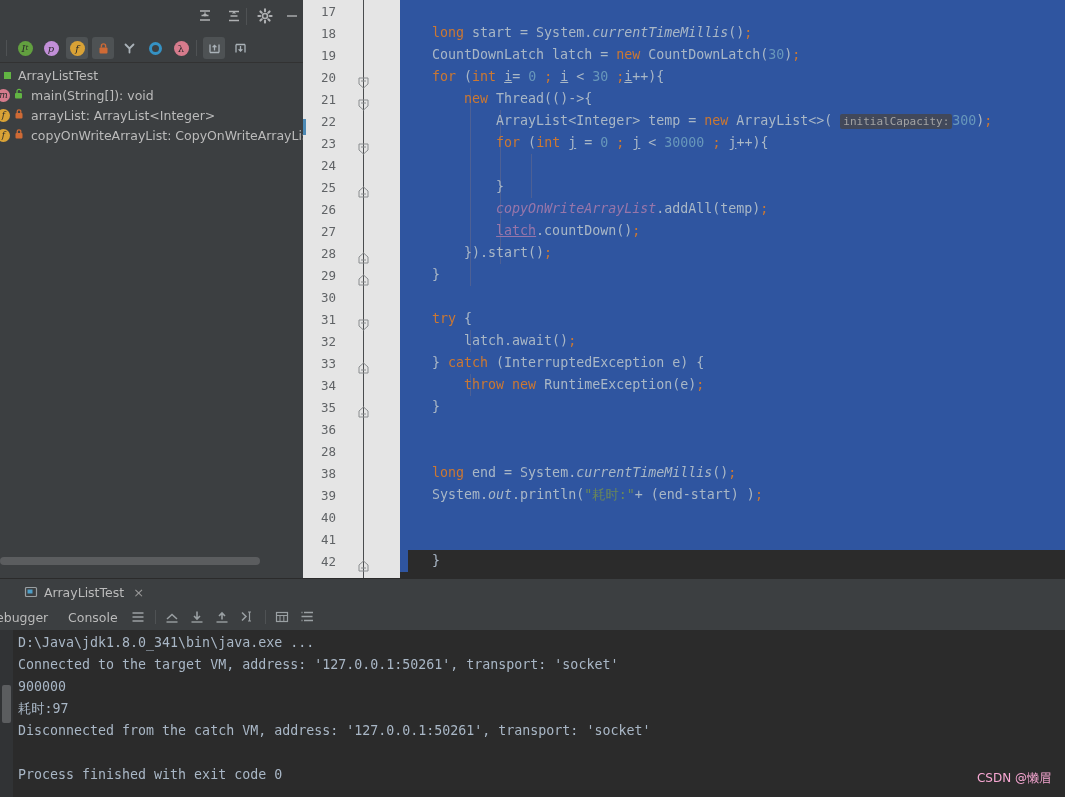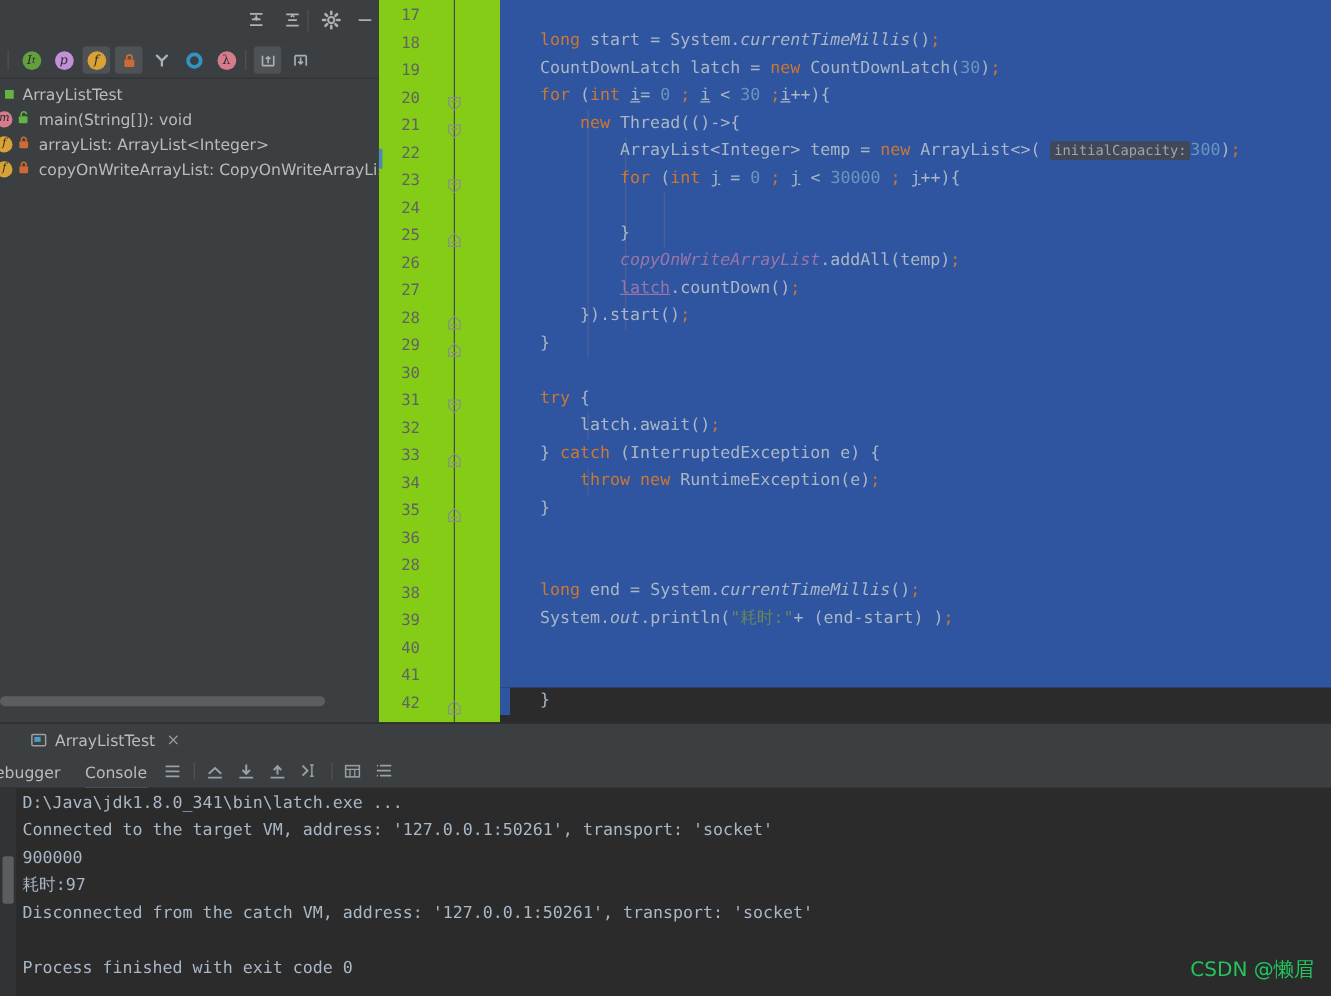--- a/index.html
+++ b/index.html
@@ -134,21 +134,21 @@
     position: absolute;
     left: 303px; top: 0;
     width: 762px; height: 578px;
     background: #2b2b2b;
     overflow: hidden;
   }
   #gutter {
     position: absolute;
     left: 0; top: 0;
     width: 97px; height: 578px;
-    background: #84cc16;
+    background: #e5e5e5;
   }
   .lnum {
     position: absolute;
     right: 64px;
     width: 40px;
     text-align: right;
     font-family: "DejaVu Sans Mono", monospace;
     font-size: 12.5px;
     color: #606366;
   }
@@ -304,22 +304,22 @@
     position: absolute;
     left: 0;
     height: 22px;
     line-height: 22px;
     white-space: pre;
     color: #a9b7c6;
   }
   #watermark {
     position: absolute;
     right: 14px; bottom: 10px;
-    font-size: 16px;
-    color: #22c55e;
+    font-size: 12px;
+    color: #f9a8d4;
     font-family: "DejaVu Sans", sans-serif;
   }
 </style>
 </head>
 <body>
 
 <div id="root">
 
   <div id="structure-panel">
 
@@ -641,21 +641,21 @@
           <path d="M2.5 3.5h1M2.5 11.5h1" stroke="#9aa0a3" stroke-width="1.4"></path>
         </svg>
     </div>
   </div>
 
   <div id="console">
     <div id="console-gutter">
       <div class="cg-thumb"></div>
     </div>
     <div id="console-text">
-      <div class="cline" style="top:2px"><span class="cmd">D:\Java\jdk1.8.0_341\bin\latch.exe ...</span></div>
+      <div class="cline" style="top:2px"><span class="cmd">D:\Java\jdk1.8.0_341\bin\java.exe ...</span></div>
       <div class="cline" style="top:24px">Connected to the target VM, address: '127.0.0.1:50261', transport: 'socket'</div>
       <div class="cline" style="top:46px">900000</div>
       <div class="cline" style="top:68px">耗时:97</div>
       <div class="cline" style="top:90px">Disconnected from the catch VM, address: '127.0.0.1:50261', transport: 'socket'</div>
       <div class="cline" style="top:112px"></div>
       <div class="cline" style="top:134px">Process finished with exit code 0</div>
     </div>
     <div id="watermark">CSDN @懒眉</div>
   </div>
 

